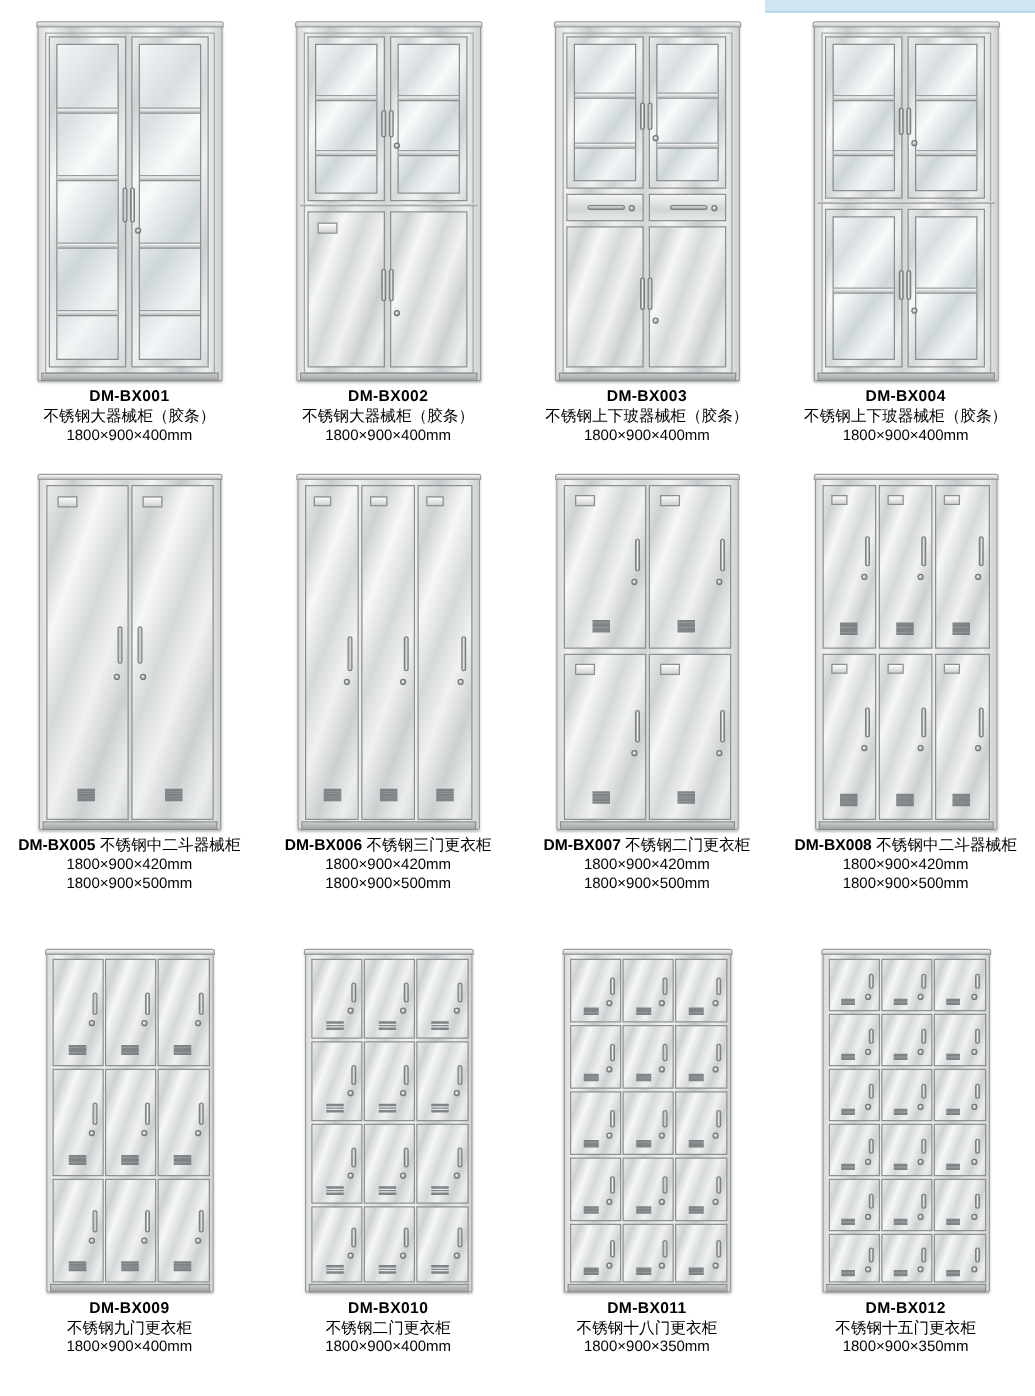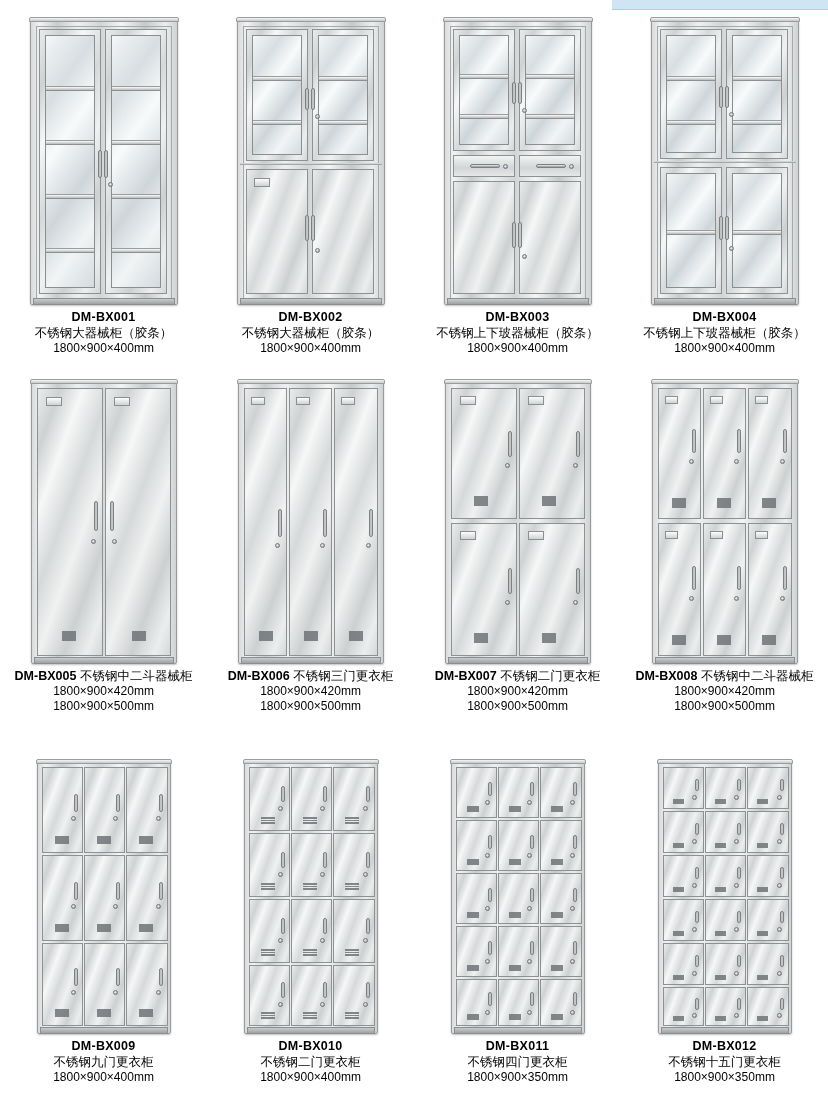--- a/index.html
+++ b/index.html
@@ -960,21 +960,21 @@
             <div class="vent" style="left:10px;bottom:5px;height:6px;width:12px;">
               <i></i>
               <i></i>
               <i></i>
             </div>
           </div>
         <div class="plinth"></div>
       </div>
       <div class="caption">
         <div class="cap-model">DM-BX011</div>
-        <div class="cap-name">不锈钢四门更衣柜</div>
+        <div class="cap-name">不锈钢十八门更衣柜</div>
         <div class="cap-dim">1800×900×350mm</div>
       </div>
     </div>
 
     <div class="cell">
       <div class="cab" style="width:134px;height:272px;margin-top:2px;">
         <div class="topcap"></div>
         <div class="door" style="left:4px;top:4px;width:41px;height:42px;">
             <div class="handle-v" style="right:4px;top:11px;height:12px;"></div>
             <div class="lock" style="right:6px;top:27px;"></div>

